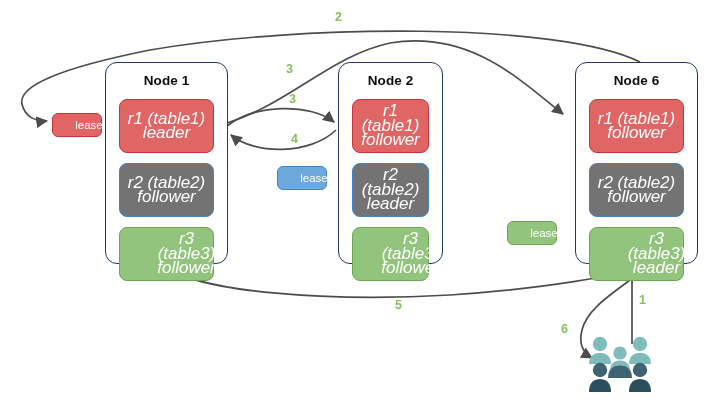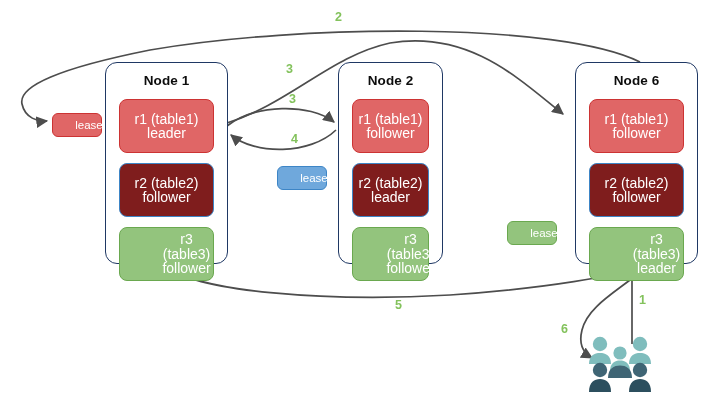--- a/index.html
+++ b/index.html
@@ -52,29 +52,30 @@
     box-sizing: border-box;
     left: 13px;
     right: 13px;
     height: 54px;
     border-radius: 8px;
     display: flex;
     flex-direction: column;
     align-items: center;
     justify-content: center;
     color: #ffffff;
-    font-size: 14px;
+    font-size: 17px;
     line-height: 14.5px;
     text-align: center;
+    font-style: italic;
   }
   .rep-0 { top: 36px; }
   .rep-1 { top: 100px; }
   .rep-2 { top: 164px; }
   .rep-red   { background: #e06666; border: 1.4px solid #cc3333; }
-  .rep-blue  { background: #7f1d1d; border: 1.4px solid #3d85c6; }
+  .rep-blue  { background: #737373; border: 1.4px solid #3d85c6; }
   .rep-green { background: #93c47d; border: 1.4px solid #6aa84f; padding-left: 40px; }
   .lease-box {
     position: absolute;
     box-sizing: border-box;
     height: 24px;
     border-radius: 6px;
     display: flex;
     align-items: center;
     justify-content: center;
     color: #ffffff;

